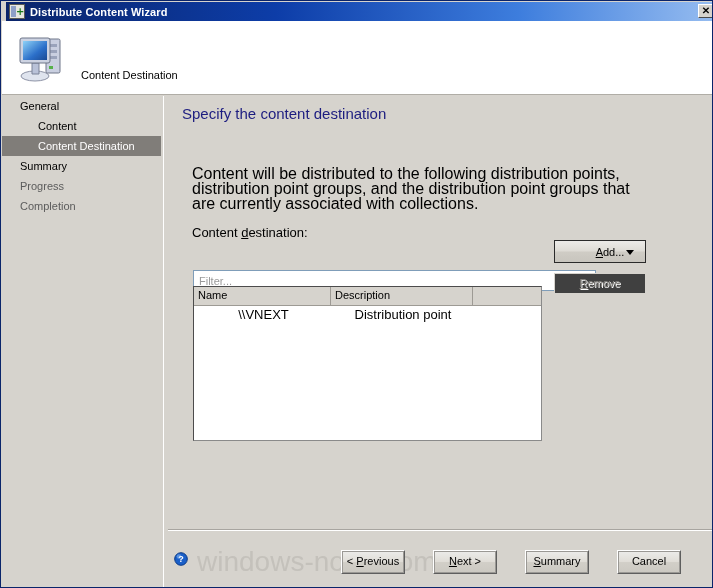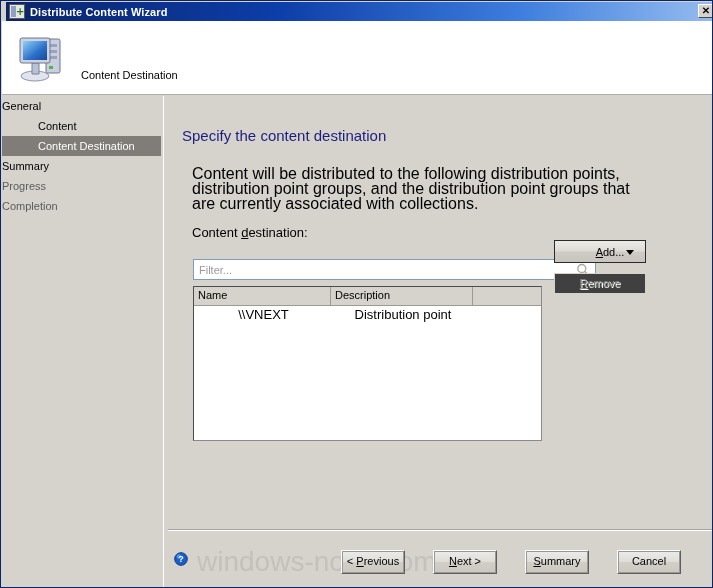--- a/index.html
+++ b/index.html
@@ -119,21 +119,21 @@
     background: #d6d3cd;
     box-sizing: border-box;
     border-right: 1px solid #ffffff;
   }
   .nav-item {
     position: relative;
     height: 20px;
     line-height: 20px;
     font-size: 11px;
     color: #000000;
-    padding-left: 0;
+    padding-left: 18px;
     white-space: nowrap;
     cursor: default;
   }
   .nav-item.indent { padding-left: 36px; }
   .nav-item.dim { color: #5c5c5c; }
   .nav-item.current {
     background: #807d79;
     color: #ffffff;
     margin-right: 2px;
   }
@@ -144,42 +144,41 @@
     width: 545px;
     height: 492px;
     background: #d6d3cd;
   }
   .page-heading {
     position: absolute;
     left: 14px; top: 9px;
     font-size: 15px;
     color: #1d1d80;
     white-space: nowrap;
-    margin-top: 22px;
   }
   .page-desc {
     position: absolute;
     left: 24px; top: 70px;
     width: 448px;
     font-size: 16px;
     line-height: 15px;
     color: #000000;
   }
   .field-label {
     position: absolute;
     left: 24px; top: 129px;
     font-size: 13px;
     color: #000000;
   }
   .field-label u { text-decoration: underline; }
 
   
   .filter-box {
     position: absolute;
-    left: 25px; top: 163px;
+    left: 25px; top: 174px;
     width: 403px;
     height: 21px;
     background: #ffffff;
     border: 1px solid #7f9db9;
     box-sizing: border-box;
     display: flex;
     align-items: center;
   }
   .filter-input {
     border: 0;

